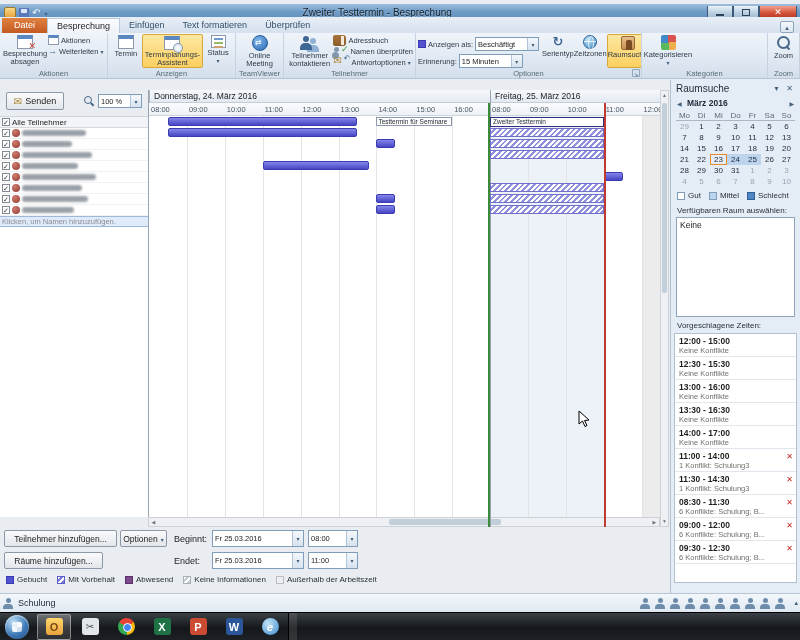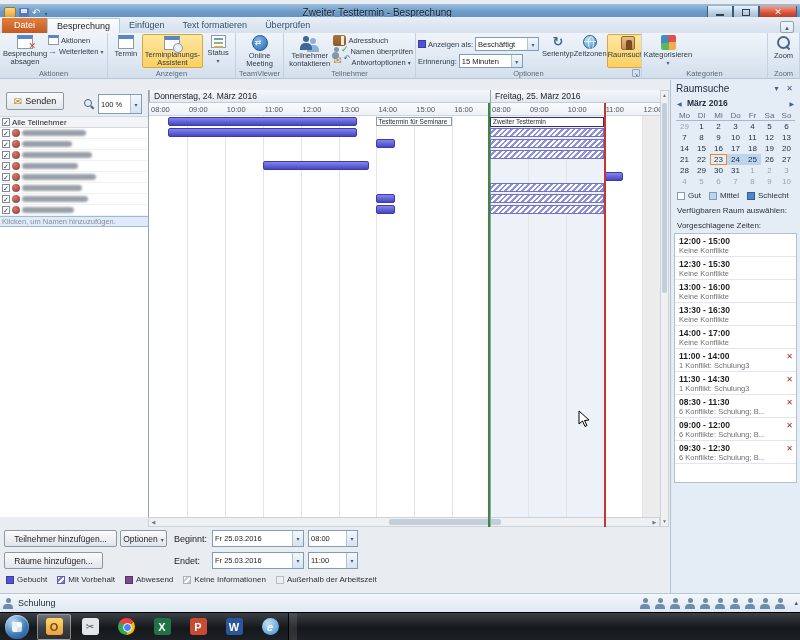--- a/index.html
+++ b/index.html
@@ -116,21 +116,21 @@
   .i-mag::before { content:""; position:absolute; left:0; top:0; width:6px; height:6px; border:1.5px solid #4a688a; border-radius:50%; }
   .i-mag::after { content:""; position:absolute; left:6.5px; top:6.5px; width:4px; height:1.5px; background:#4a688a;
     transform:rotate(45deg); transform-origin:left center; }
   .env::before { content:"✉"; color:#a88428; font-size:10px; }
 
   
   .send-btn { position:absolute; left:6px; top:92px; width:58px; height:18px;
     background:linear-gradient(#fbfbfc,#e2e5ea); border:1px solid #8d98a6; border-radius:2px;
     display:flex; align-items:center; justify-content:center; gap:3px; font-size:9px; }
   .zoombox { position:absolute; left:84px; top:94px; display:flex; align-items:center; gap:3px; }
-  .zoombox .combo { width:44px; height:20px; }
+  .zoombox .combo { width:44px; height:14px; }
 
   
   #grid-area { position:absolute; left:148px; top:90px; width:512px; height:437px;
     border-left:1px solid #9aa4b0; overflow:hidden; background:#f2f4f7; }
   .grid-bg { position:absolute; left:0; top:26px; right:0; bottom:0; background:#fff; }
   .day-head { position:absolute; top:0; height:13px; background:linear-gradient(#f6f8fb,#e2e9f2);
     border-bottom:1px solid #c5ccd6; border-left:1px solid #aab4c0; font-size:8.5px; color:#222;
     padding:1px 0 0 4px; white-space:nowrap; overflow:hidden; z-index:1; }
   .hour-strip { position:absolute; left:0; right:0; top:13px; height:13px;
     background:linear-gradient(#fafbfd,#edf1f6); border-bottom:1px solid #cdd5de; }
@@ -690,20 +690,23 @@
         <div class="q-item">
           <span class="q-sw qsw-medium"></span>
           <span>Mittel</span>
         </div>
         <div class="q-item">
           <span class="q-sw qsw-bad"></span>
           <span>Schlecht</span>
         </div>
       </div>
     <div class="rp-label">Verfügbaren Raum auswählen:</div>
+    <div class="room-list">
+      <div class="room-item">Keine</div>
+    </div>
     <div class="rp-label">Vorgeschlagene Zeiten:</div>
     <div id="suggestions">
         <div class="sug">
           <div class="t">12:00 - 15:00</div>
           <div class="n">Keine Konflikte</div>
         </div>
         <div class="sug">
           <div class="t">12:30 - 15:30</div>
           <div class="n">Keine Konflikte</div>
         </div>

